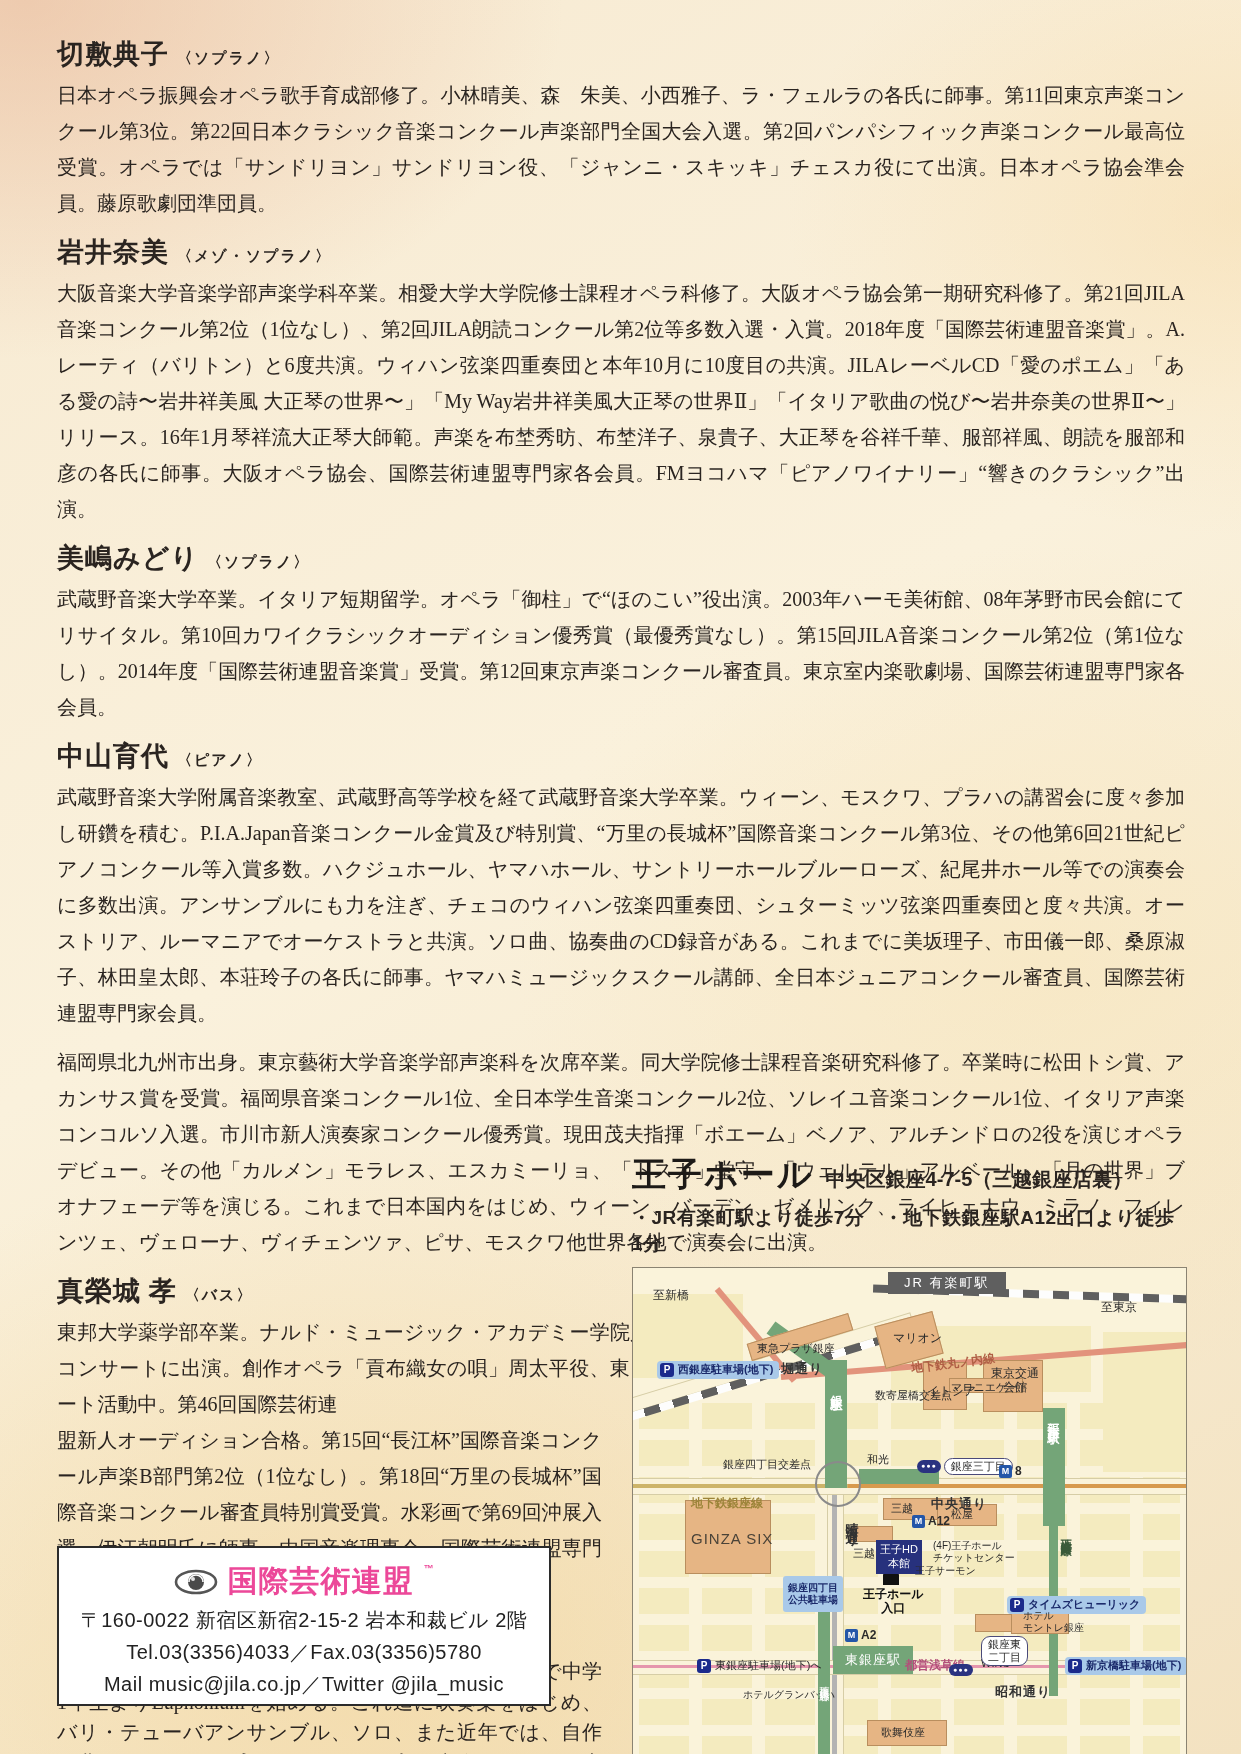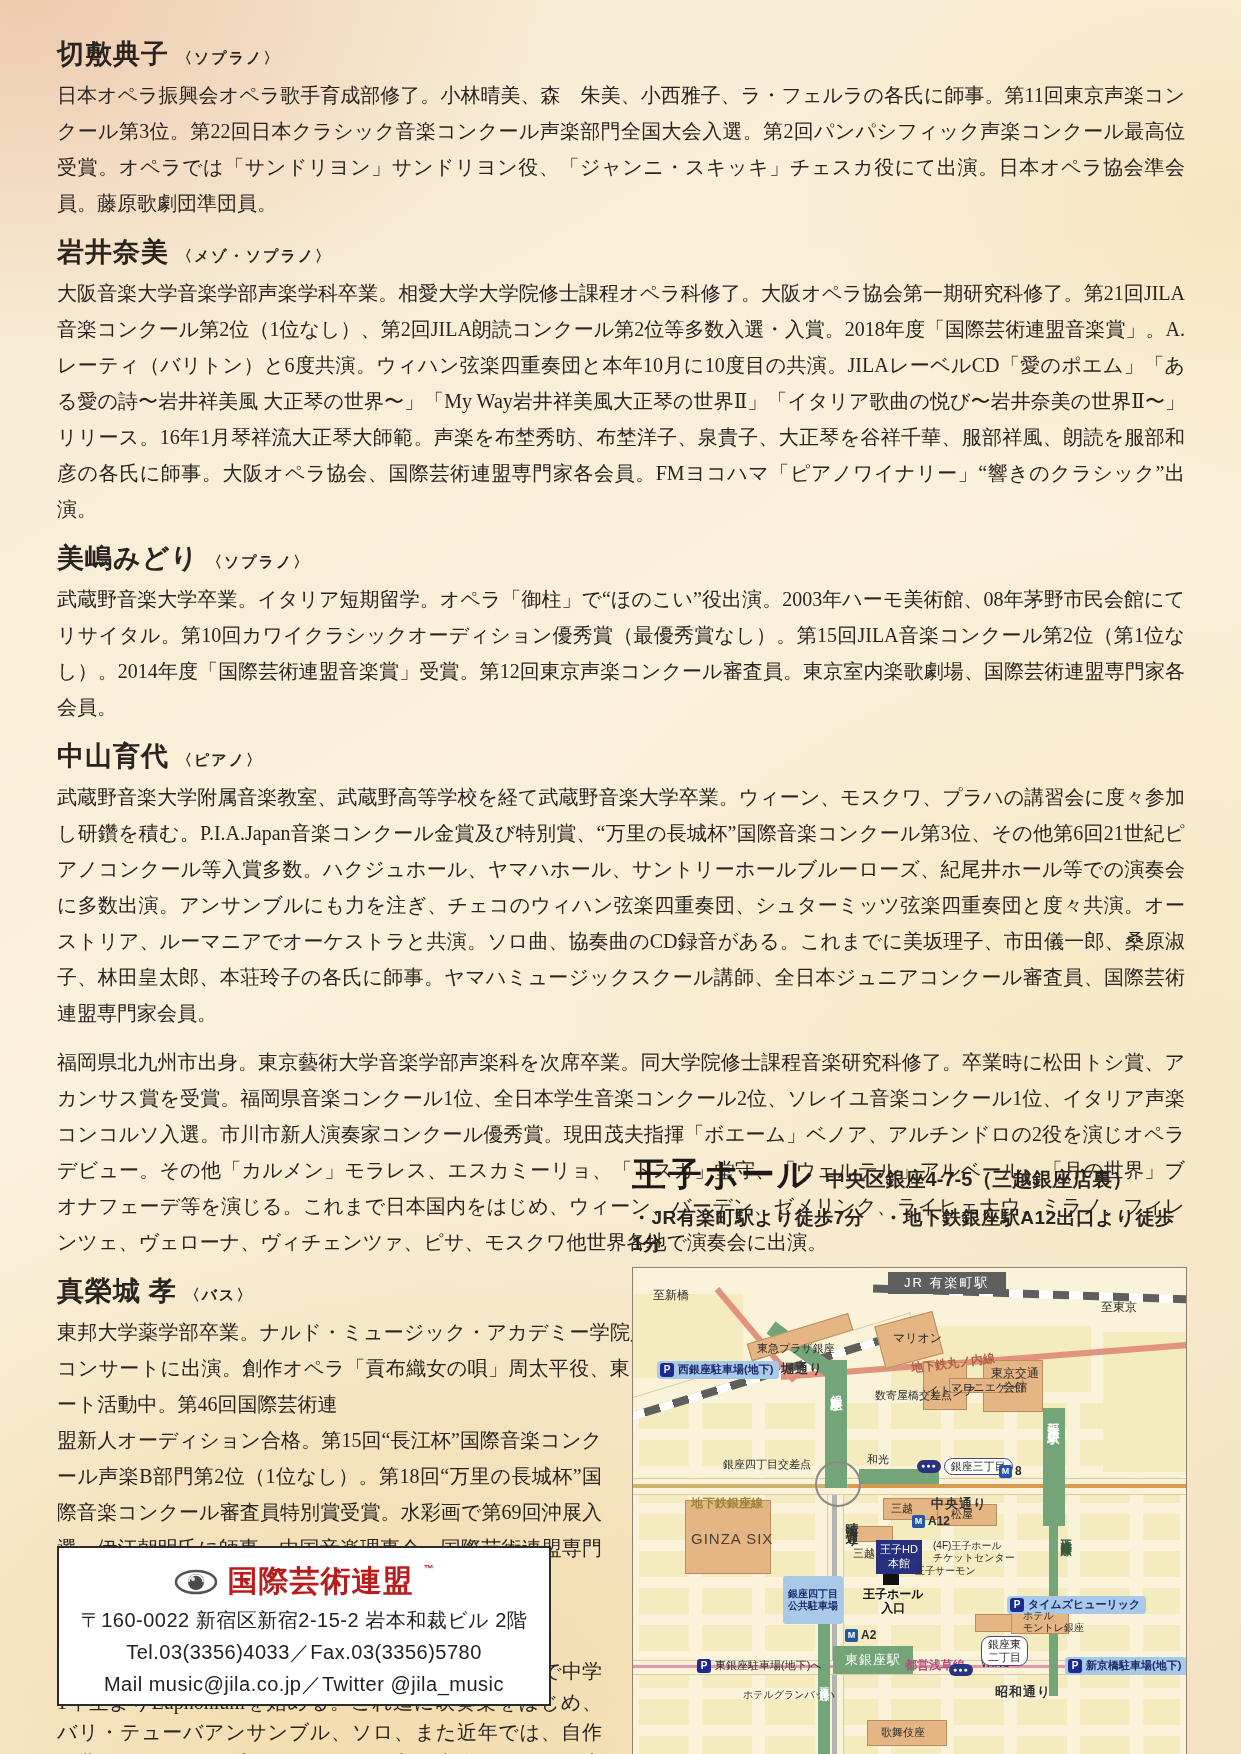--- a/index.html
+++ b/index.html
@@ -43,38 +43,38 @@
   .vdark{writing-mode:vertical-rl;color:#3a5a3a;font-size:11px;font-weight:700;letter-spacing:1px;}
   .vroad{writing-mode:vertical-rl;font-size:13px;font-weight:700;color:#333;letter-spacing:4px;}
   .roadb{font-size:13px;font-weight:700;color:#333;letter-spacing:1px;}
   .goldlbl{font-size:12px;font-weight:700;color:#9c8439;}
   .salmonlbl{font-size:12px;font-weight:700;color:#b05f45;transform:rotate(-7deg);}
   .pinklbl{font-size:12px;font-weight:700;color:#b2507a;}
   .gsix{font-size:15px;color:#4a4338;letter-spacing:1px;}
   .navy{background:#27317d;color:#fff;font-size:11px;padding:3px 4px;text-align:center;line-height:1.25;}
   .park{display:flex;align-items:center;gap:4px;background:#a9c9e9;border-radius:4px;
     padding:2px 6px 2px 3px;font-size:11px;color:#1b2a6b;font-weight:600;white-space:nowrap;}
-  .park2{background:#a9c9e9;border-radius:3px;padding:12px 5px;font-size:10px;color:#1b2a6b;
+  .park2{background:#a9c9e9;border-radius:3px;padding:6px 5px;font-size:10px;color:#1b2a6b;
     text-align:left;font-weight:600;}
   .plainp{display:flex;align-items:center;gap:4px;font-size:11px;white-space:nowrap;}
   .bus{display:flex;align-items:center;gap:3px;font-size:11px;}
   .bus .lbl{background:#fff;border:1.5px solid #4a4a7a;border-radius:9px;padding:1px 6px;}
   .dots{background:#2a3380;color:#fff;border-radius:7px;font-size:7px;padding:2px 4px;letter-spacing:1px;}
   .exit{font-size:12px;font-weight:700;display:flex;align-items:center;gap:3px;}
   .boldlbl{font-size:12px;font-weight:700;color:#111;}
   .mchip{display:inline-flex;width:13px;height:13px;background:#2456a8;color:#fff;font-size:9px;
     font-weight:700;align-items:center;justify-content:center;border-radius:2px;flex:none;}
   .pchip{display:inline-flex;width:14px;height:14px;background:#1b2a8c;color:#fff;font-size:10px;
     font-weight:700;align-items:center;justify-content:center;border-radius:3px;flex:none;}
   
   .contact{position:absolute;left:57px;top:1546px;width:494px;height:160px;background:#fff;
     border:2px solid #2b2b2b;box-sizing:border-box;text-align:center;padding-top:13px;
     font-family:"Liberation Sans","DejaVu Sans",sans-serif;}
   .logo-row{display:flex;justify-content:center;align-items:center;gap:10px;
-    font-size:30px;font-weight:600;letter-spacing:1px;color:#b91c1c;}
+    font-size:30px;font-weight:600;letter-spacing:1px;color:#ec4899;}
   .logo-row sup{font-size:10px;align-self:flex-start;margin-top:2px;}
   .contact p{margin:5px 0 0;font-size:20px;color:#222;letter-spacing:.5px;}
 </style>
 </head>
 <body>
 
 <div class="page">
 
   <div class="flow">
 

